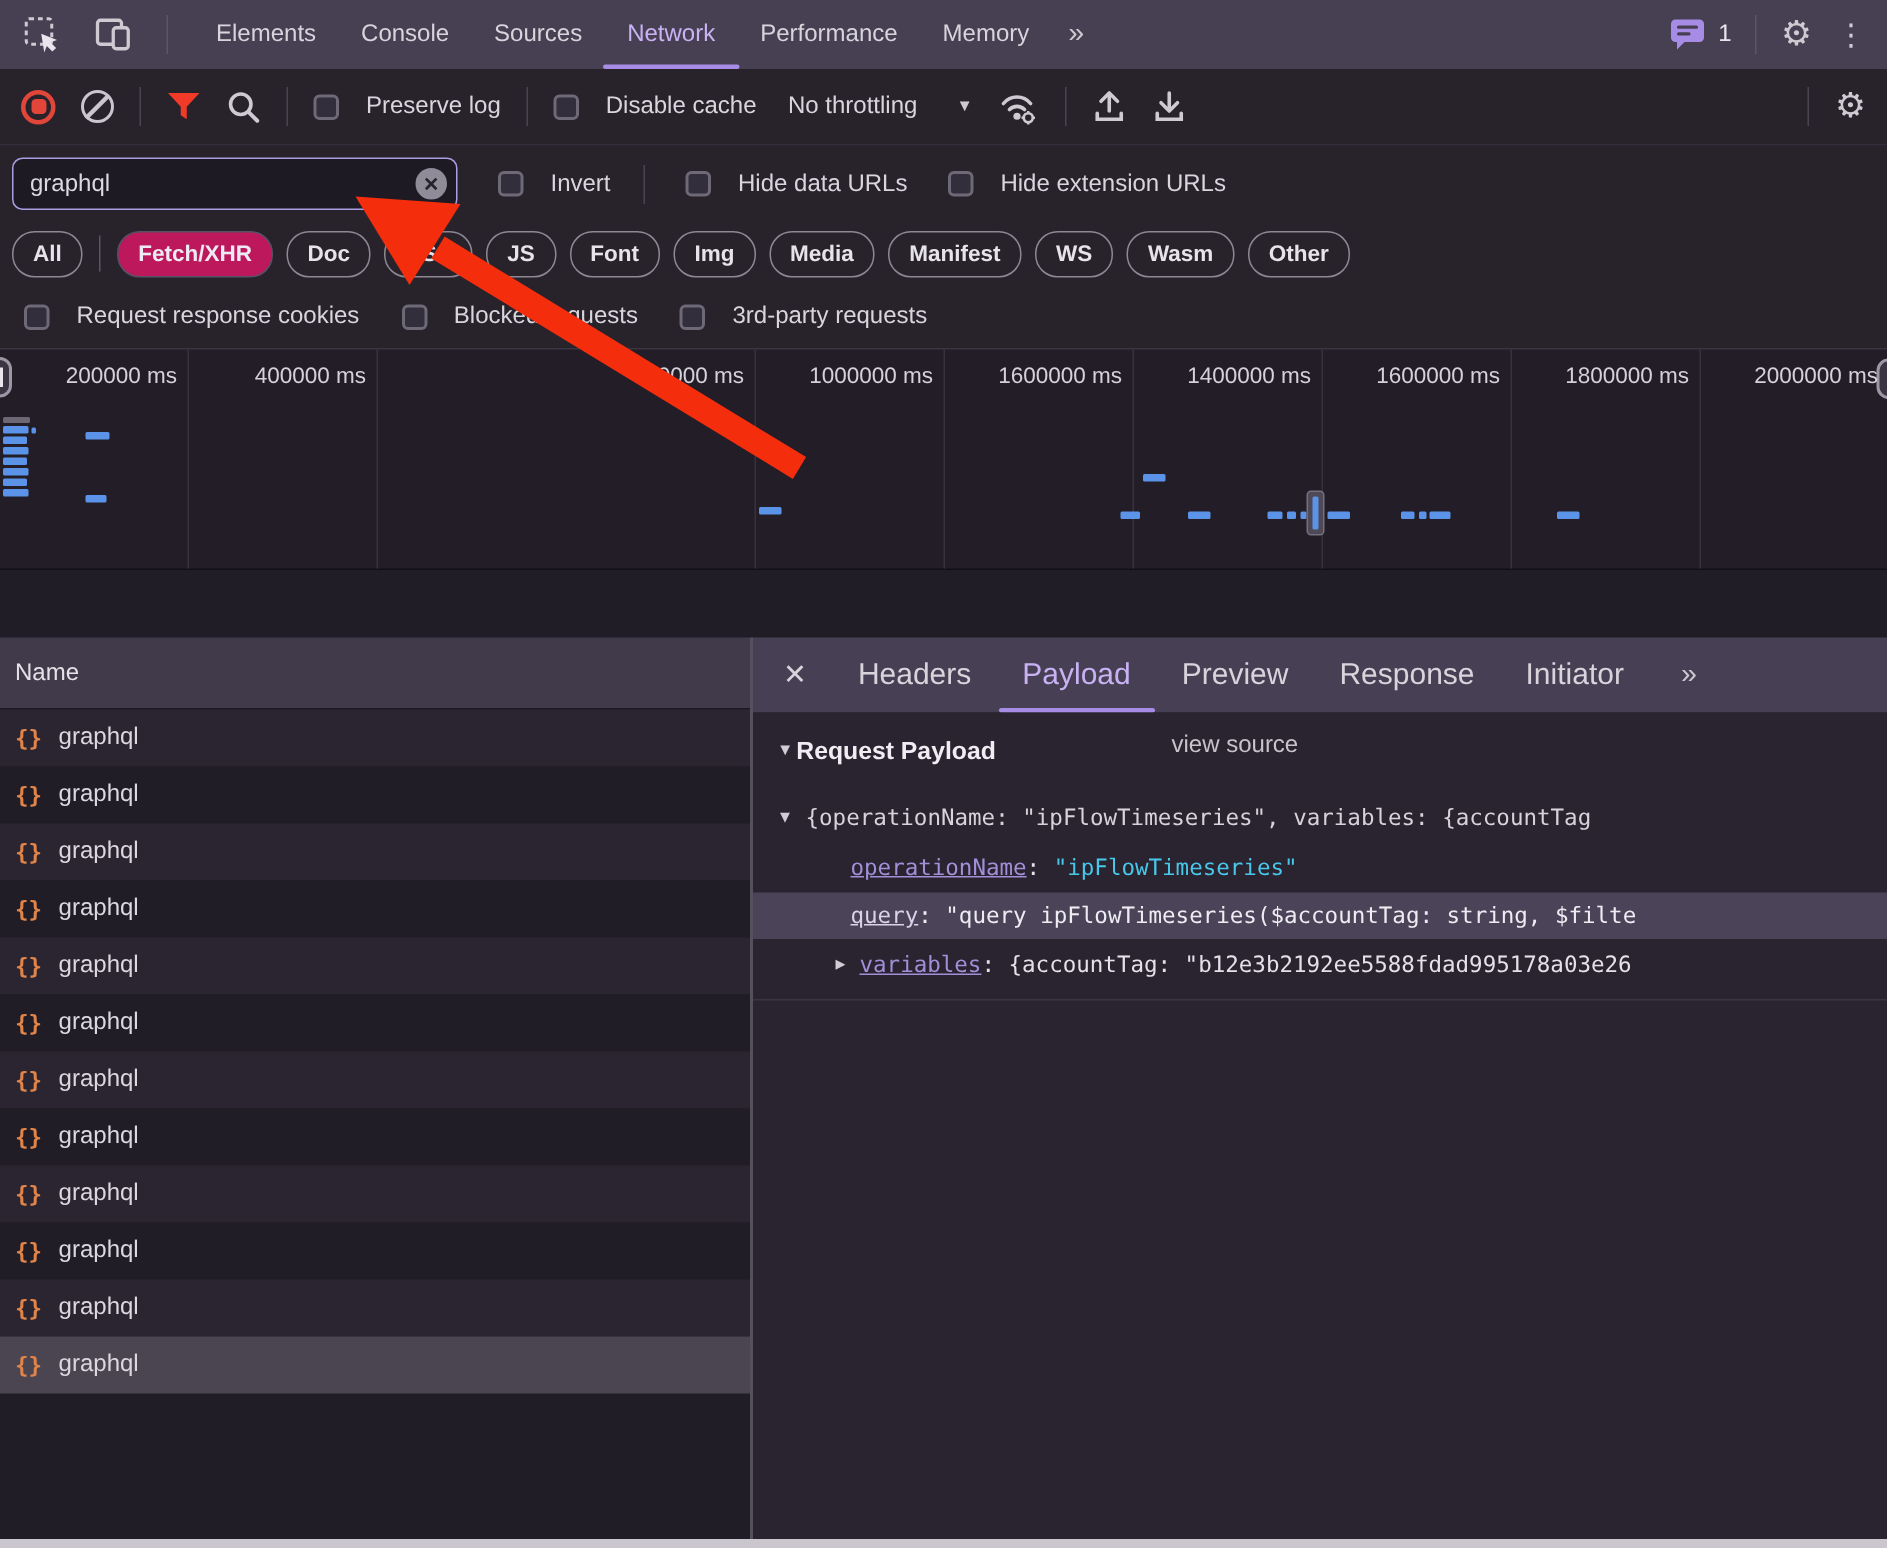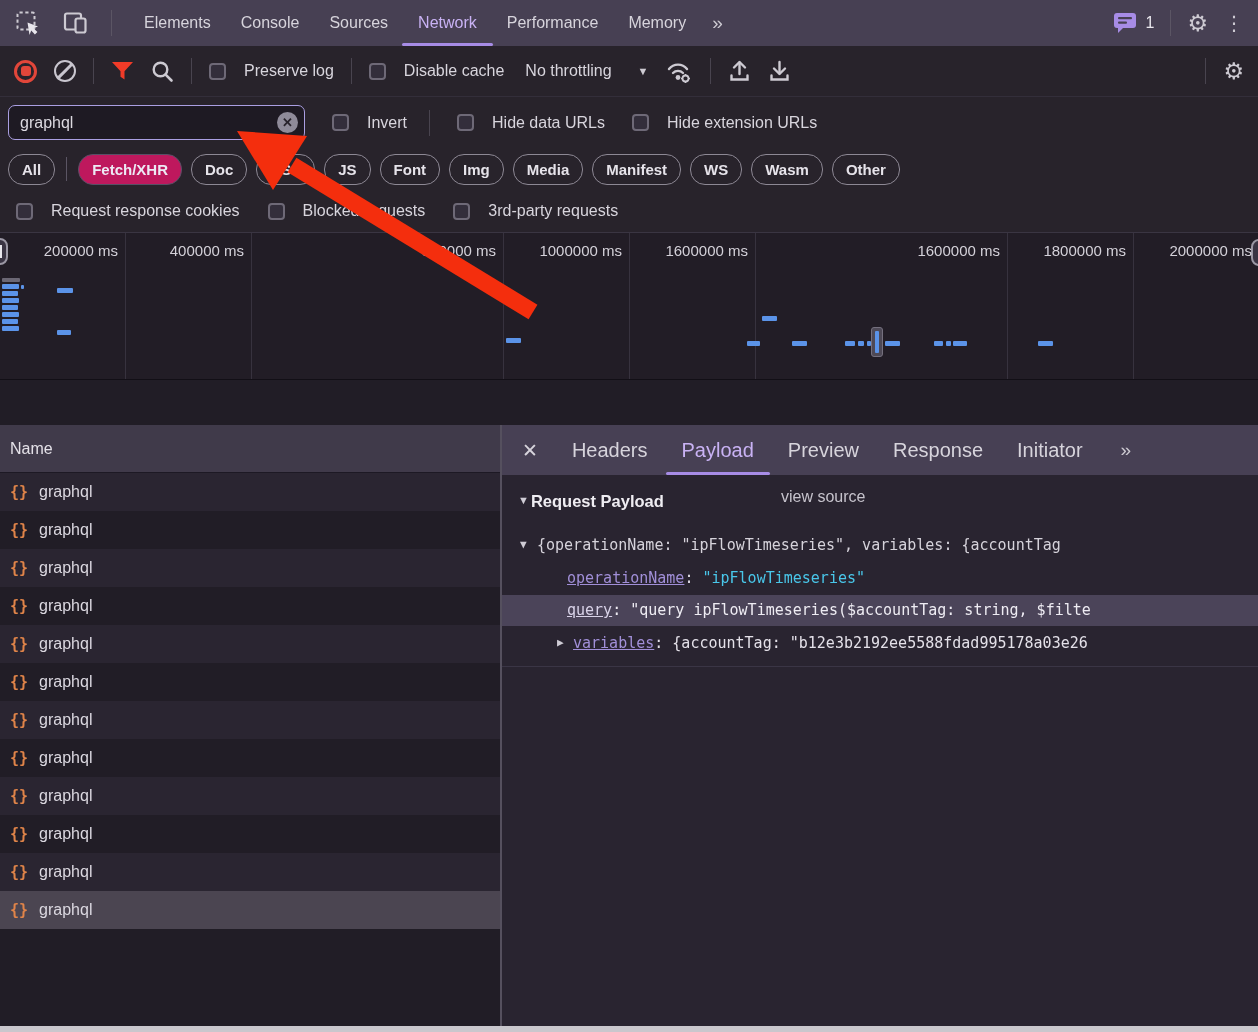--- a/index.html
+++ b/index.html
@@ -279,20 +279,23 @@
         <span class="tl-label">400000 ms</span>
       </div>
       <div class="tl-col" style="left: 378px;">
         <span class="tl-label">800000 ms</span>
       </div>
       <div class="tl-col" style="left: 504px;">
         <span class="tl-label">1000000 ms</span>
       </div>
       <div class="tl-col" style="left: 630px;">
         <span class="tl-label">1600000 ms</span>
+      </div>
+      <div class="tl-col" style="left: 756px;">
+        <span class="tl-label">1400000 ms</span>
       </div>
       <div class="tl-col" style="left: 882px;">
         <span class="tl-label">1600000 ms</span>
       </div>
       <div class="tl-col" style="left: 1008px;">
         <span class="tl-label">1800000 ms</span>
       </div>
       <div class="tl-col" style="left: 1134px;">
         <span class="tl-label">2000000 ms</span>
       </div>

